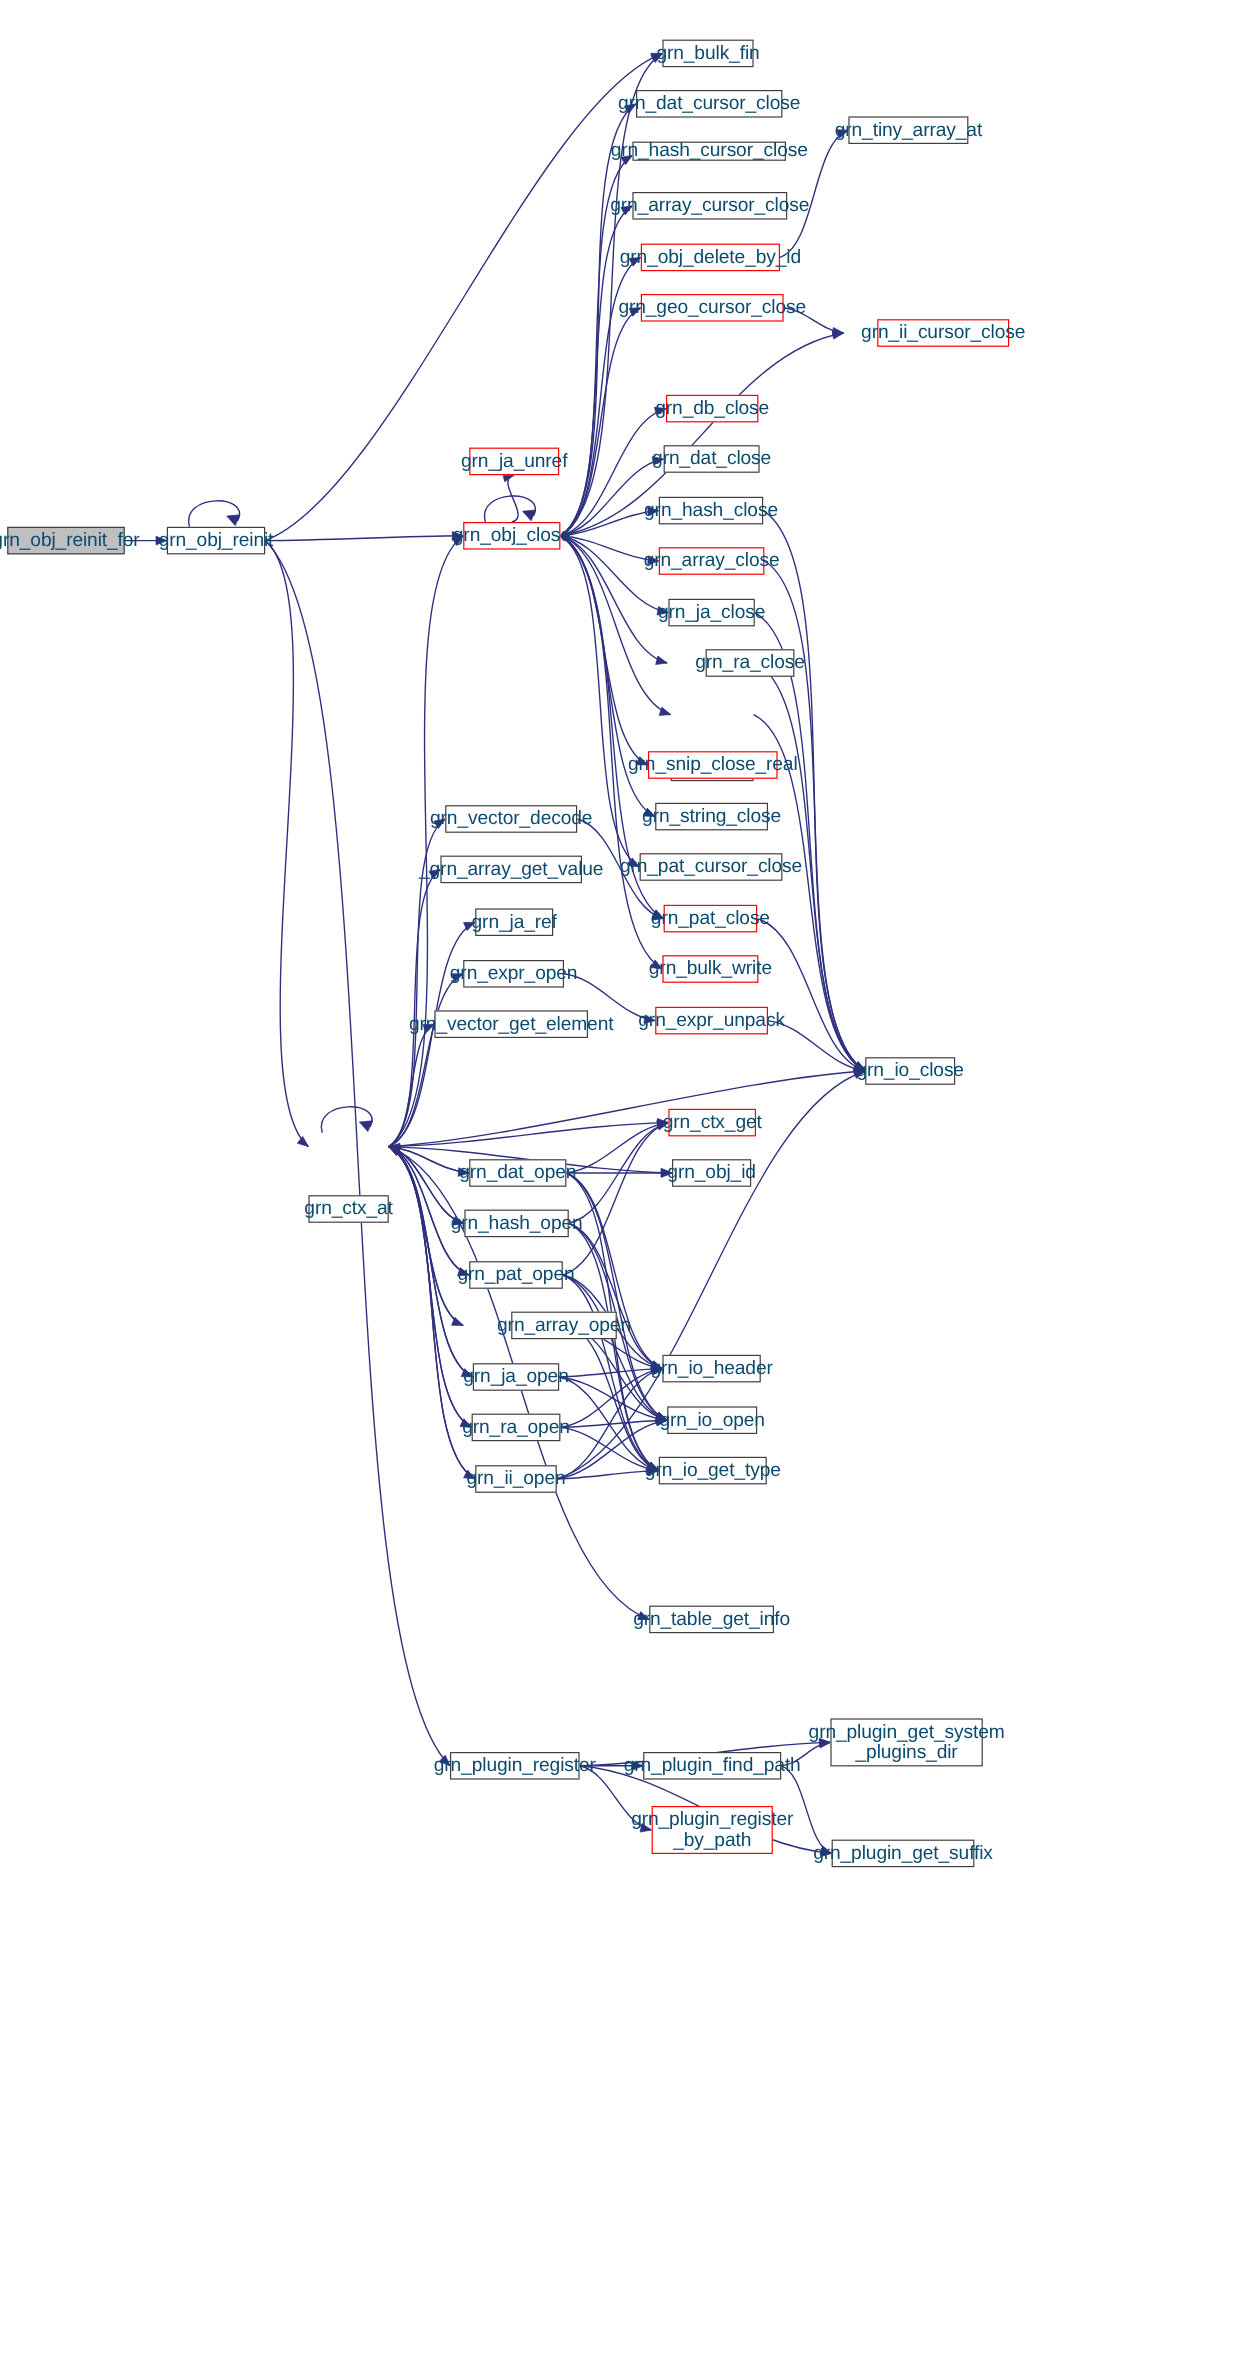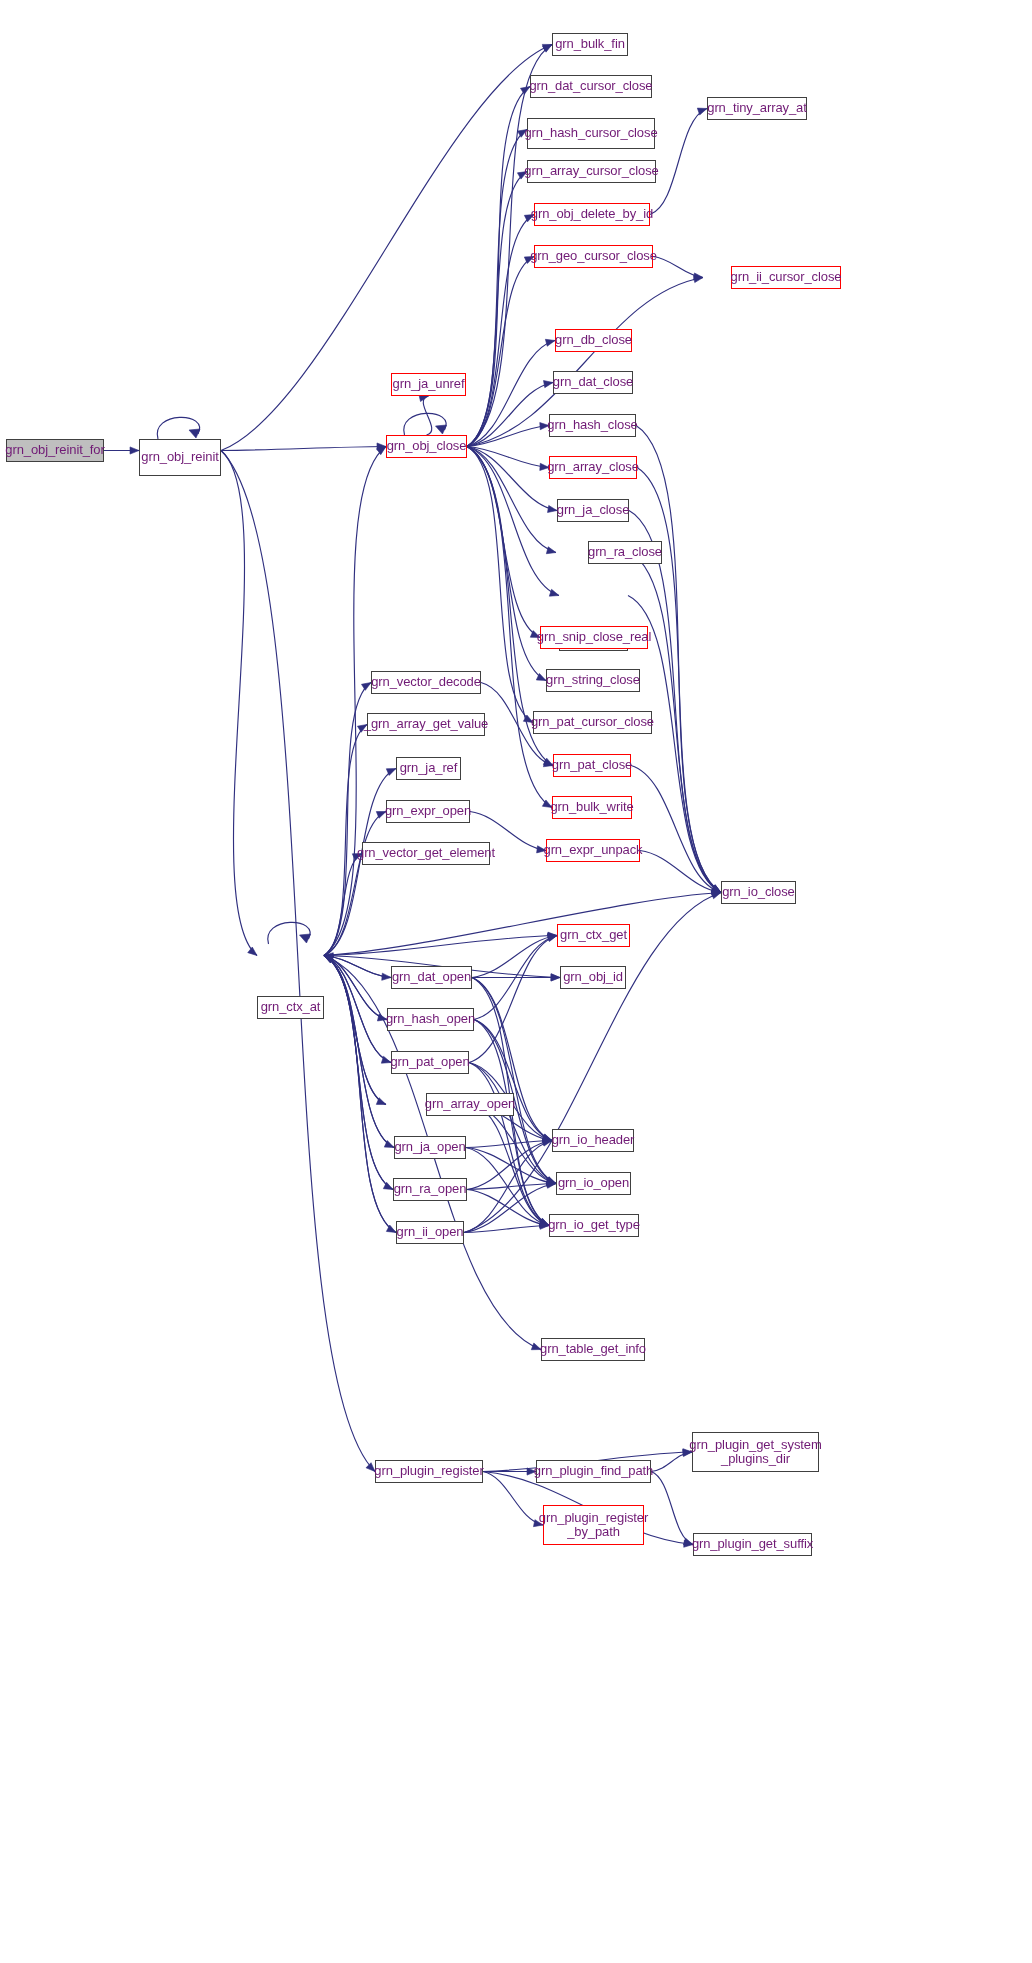--- a/index.html
+++ b/index.html
@@ -38,23 +38,23 @@
   }
   .node-box {
     position: absolute;
     box-sizing: border-box;
     display: flex;
     align-items: center;
     justify-content: center;
     text-align: center;
     background: #ffffff;
     border: 1px solid #404040;
-    color: #701a75;
+    color: #0c4a6e;
     font-family: "Liberation Sans", sans-serif;
-    font-size: 13px;
+    font-size: 16px;
     line-height: 1.08;
     letter-spacing: -0.1px;
     white-space: pre-line;
     z-index: 5;
   }
   .node-box.red {
     border-color: #ff0000;
   }
   .node-box.root {
     background: #bfbfbf;
@@ -444,24 +444,24 @@
         </g>
         <polygon points="692,1452 683.4580972523296,1456.582128048117 682.6543959081579,1449.4271253123122" class="arrow-head"></polygon>
         <g>
           <path d="M 651 1471.5 C 672.5636 1478.8 671.4364 1537.2 693 1544.5" class="edge-path"></path>
         </g>
         <polygon points="693,1544.5 683.320876216927,1545.0239873967487 685.6296087110516,1538.20418136794" class="arrow-head"></polygon>
       </g>
   </svg>
   <div id="node-layer">
       <div class="node-box root" style="left: 6px; top: 439px; width: 98px; height: 23px;">grn_obj_reinit_for</div>
-      <div class="node-box" style="left: 139px; top: 439px; width: 82px; height: 37px;">grn_obj_reinit</div>
+      <div class="node-box" style="left: 139px; top: 439px; width: 82px; height: 23px;">grn_obj_reinit</div>
       <div class="node-box" style="left: 552px; top: 33px; width: 76px; height: 23px;">grn_bulk_fin</div>
       <div class="node-box" style="left: 530px; top: 75px; width: 122px; height: 23px;">grn_dat_cursor_close</div>
-      <div class="node-box" style="left: 527px; top: 118px; width: 128px; height: 31px;">grn_hash_cursor_close</div>
+      <div class="node-box" style="left: 527px; top: 118px; width: 128px; height: 16px;">grn_hash_cursor_close</div>
       <div class="node-box" style="left: 527px; top: 160px; width: 129px; height: 23px;">grn_array_cursor_close</div>
       <div class="node-box red" style="left: 534px; top: 203px; width: 116px; height: 23px;">grn_obj_delete_by_id</div>
       <div class="node-box red" style="left: 534px; top: 245px; width: 119px; height: 23px;">grn_geo_cursor_close</div>
       <div class="node-box" style="left: 707px; top: 97px; width: 100px; height: 23px;">grn_tiny_array_at</div>
       <div class="node-box red" style="left: 703px; top: 266px; width: 110px; height: 23px; margin-left: 28px;">grn_ii_cursor_close</div>
       <div class="node-box red" style="left: 391px; top: 373px; width: 75px; height: 23px;">grn_ja_unref</div>
       <div class="node-box red" style="left: 386px; top: 435px; width: 81px; height: 23px;">grn_obj_close</div>
       <div class="node-box red" style="left: 555px; top: 329px; width: 77px; height: 23px;">grn_db_close</div>
       <div class="node-box" style="left: 553px; top: 371px; width: 80px; height: 23px;">grn_dat_close</div>
       <div class="node-box" style="left: 549px; top: 414px; width: 87px; height: 23px;">grn_hash_close</div>

